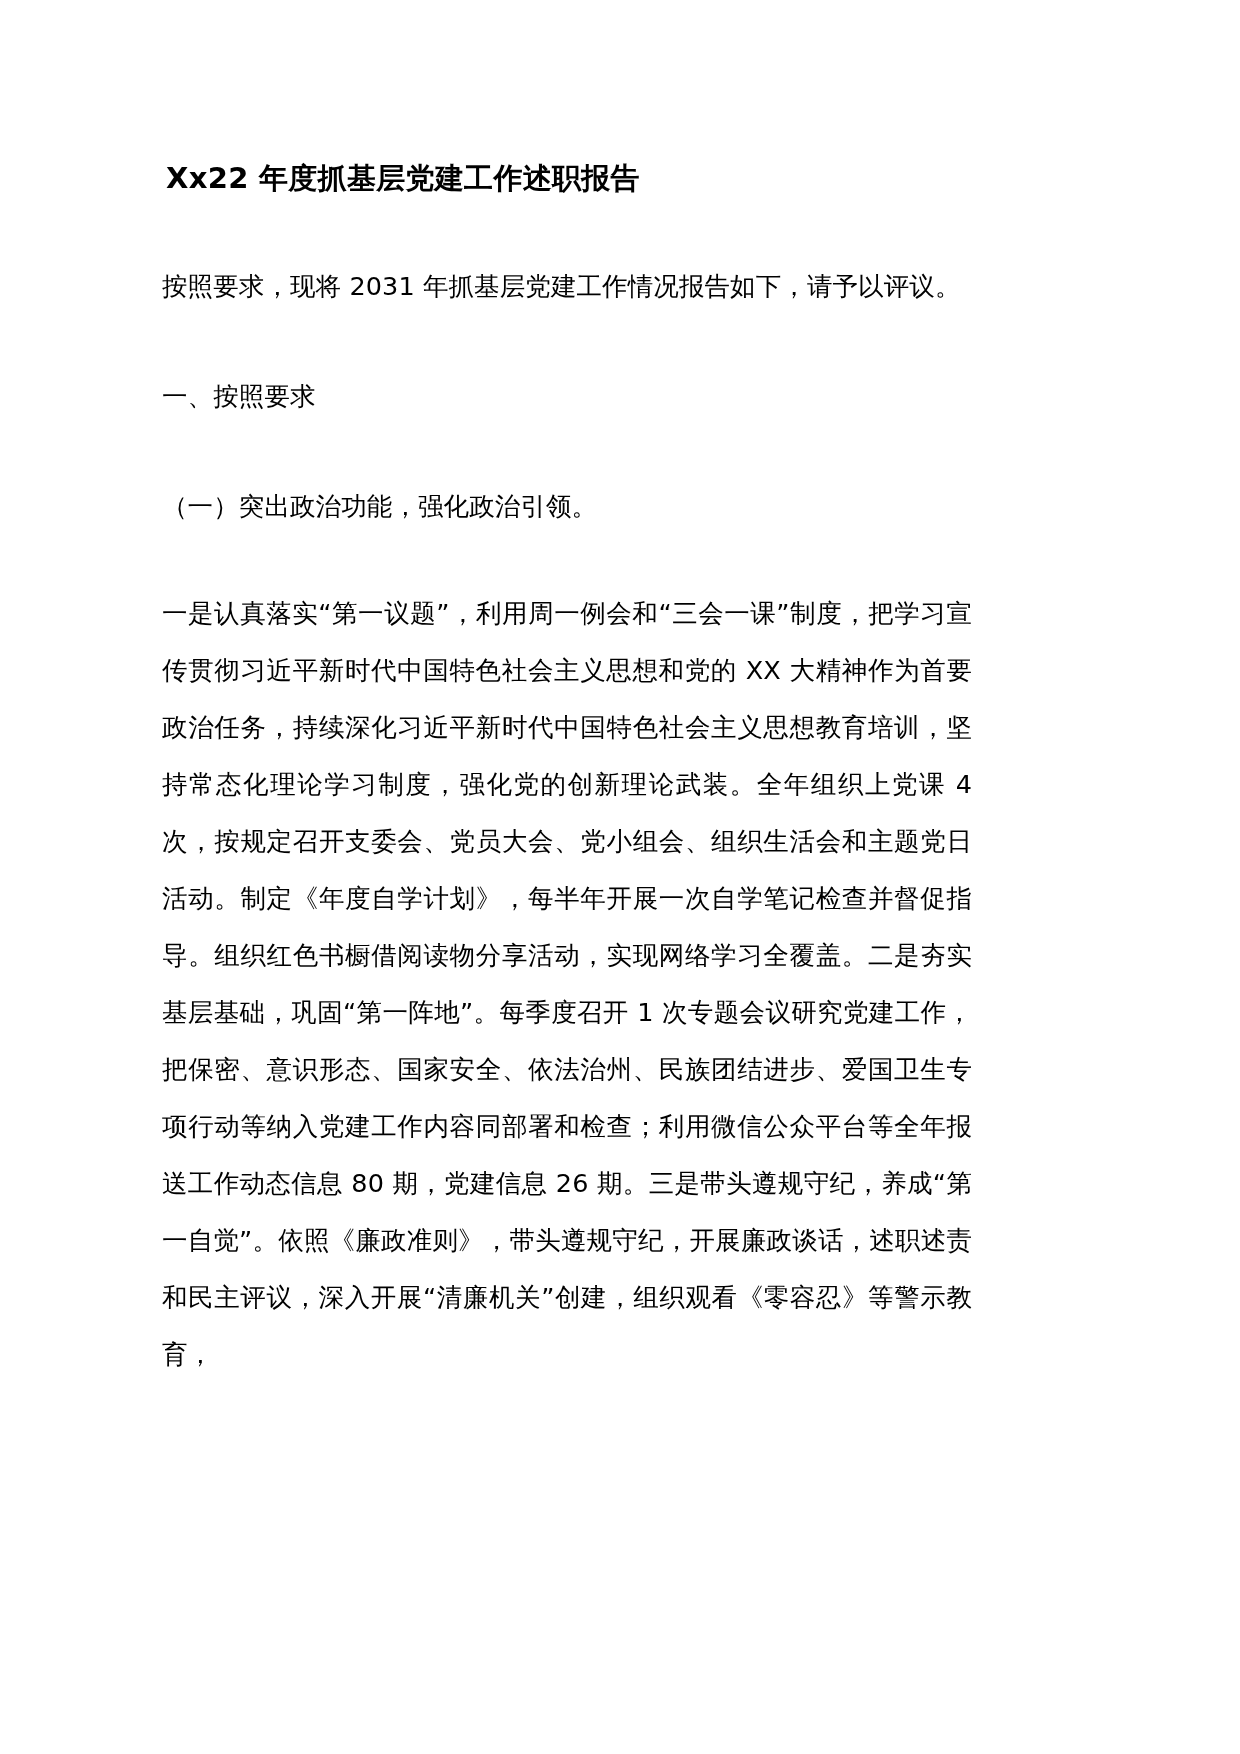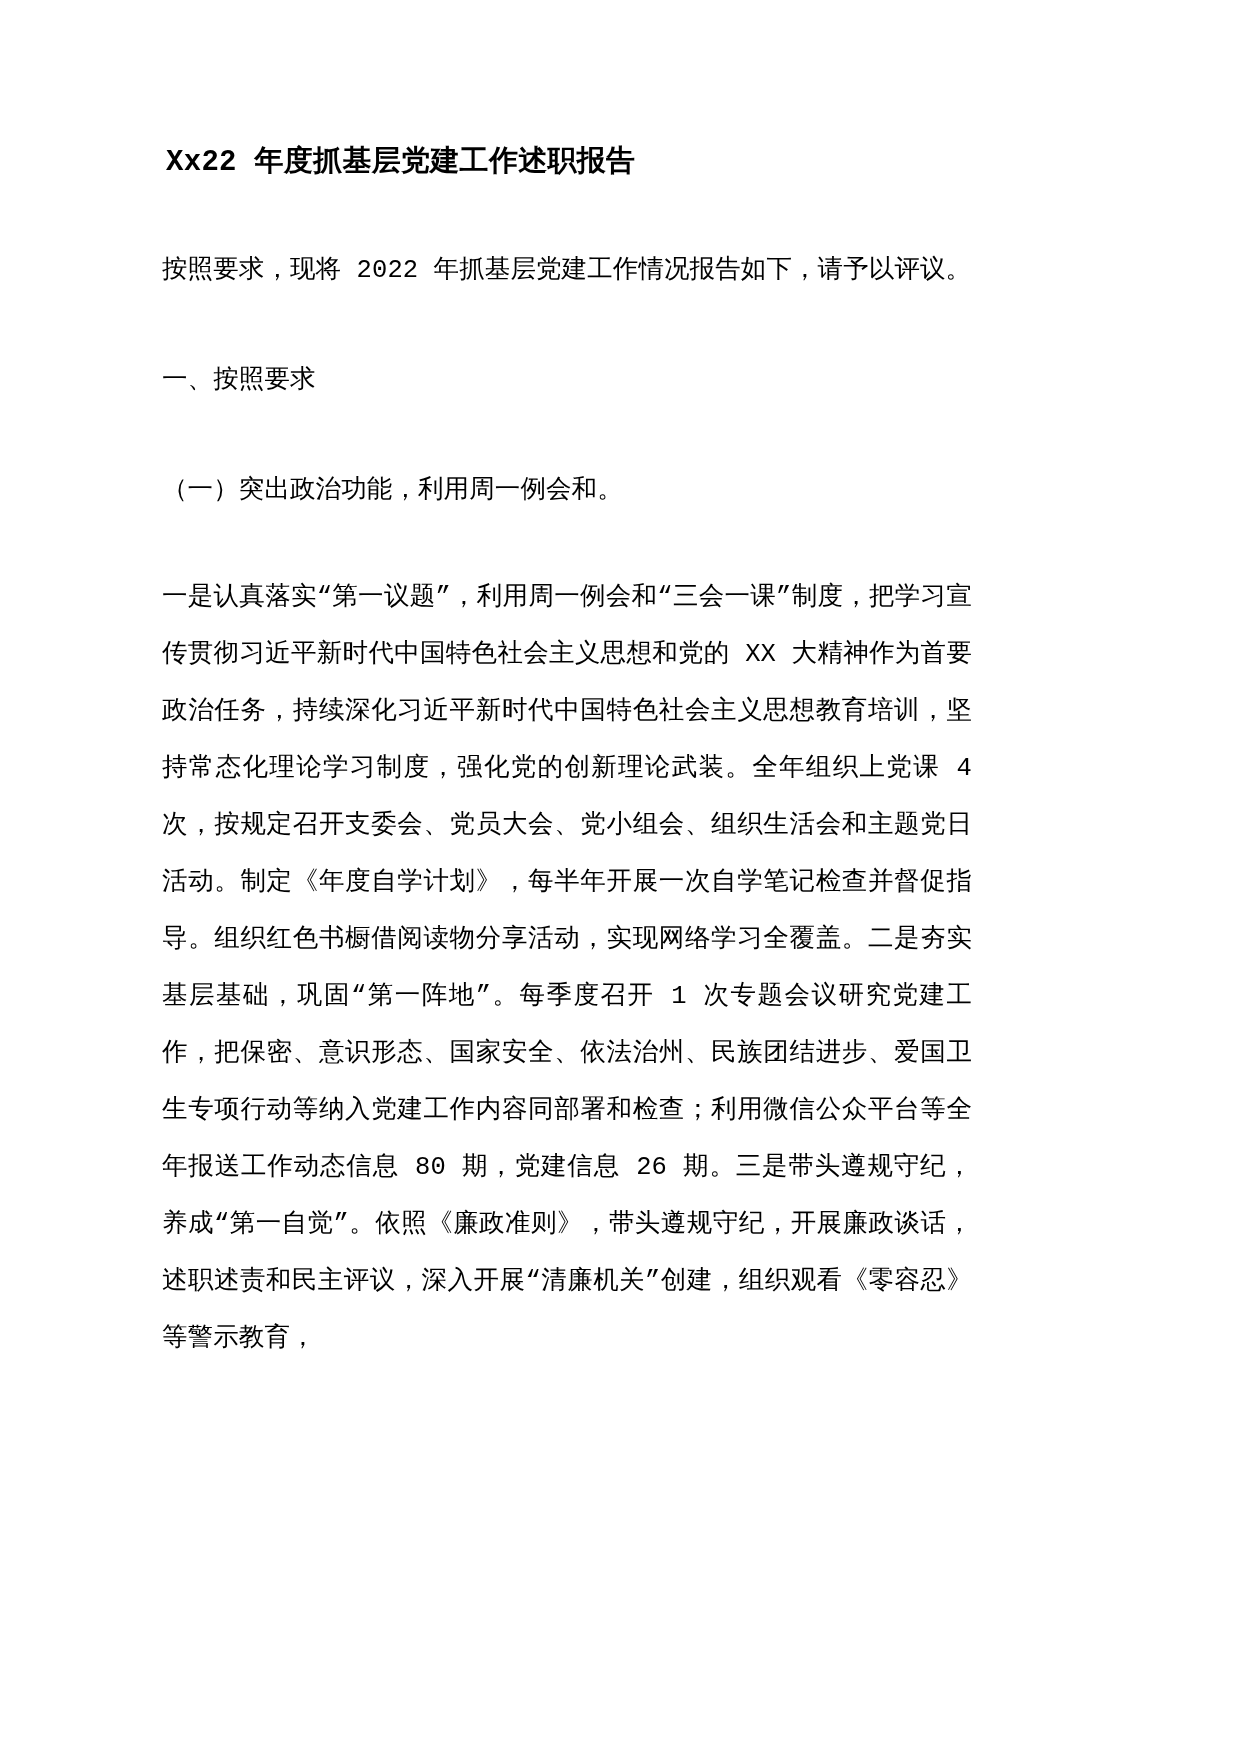--- a/index.html
+++ b/index.html
@@ -17,23 +17,22 @@
     position: relative;
     width: 1240px;
     height: 1754px;
     background: #ffffff;
     overflow: hidden;
     box-sizing: border-box;
   }
   .content {
     position: absolute;
     left: 162px;
-    top: 0;
+    top: 16px;
     width: 810px;
-    font-family: Liberation Mono, monospace;
   }
   .doc-title {
     margin: 0;
     padding: 0;
     font-size: 29px;
     font-weight: 700;
     line-height: 1.35;
     text-align: left;
     letter-spacing: 0.3px;
     padding-top: 143px;
@@ -61,28 +60,28 @@
 </head>
 <body>
 
 <div class="page">
   <div class="content">
 
     <h1 class="doc-title">Xx22 年度抓基层党建工作述职报告</h1>
 
     <div class="spacer-lg"></div>
 
-    <p class="para intro">按照要求，现将 2022 年抓基层党建工作情况报告如下，请予以评议。</p>
+    <p class="para intro">按照要求，现将 2031 年抓基层党建工作情况报告如下，请予以评议。</p>
 
     <div class="spacer-md"></div>
 
     <p class="para heading-1">一、按照要求</p>
 
     <div class="spacer-md"></div>
 
-    <p class="para heading-2">（一）突出政治功能，利用周一例会和。</p>
+    <p class="para heading-2">（一）突出政治功能，强化政治引领。</p>
 
     <div class="spacer-sm"></div>
 
     <p class="para body-block">一是认真落实“第一议题”，利用周一例会和“三会一课”制度，把学习宣传贯彻习近平新时代中国特色社会主义思想和党的 XX 大精神作为首要政治任务，持续深化习近平新时代中国特色社会主义思想教育培训，坚持常态化理论学习制度，强化党的创新理论武装。全年组织上党课 4 次，按规定召开支委会、党员大会、党小组会、组织生活会和主题党日活动。制定《年度自学计划》，每半年开展一次自学笔记检查并督促指导。组织红色书橱借阅读物分享活动，实现网络学习全覆盖。二是夯实基层基础，巩固“第一阵地”。每季度召开 1 次专题会议研究党建工作，把保密、意识形态、国家安全、依法治州、民族团结进步、爱国卫生专项行动等纳入党建工作内容同部署和检查；利用微信公众平台等全年报送工作动态信息 80 期，党建信息 26 期。三是带头遵规守纪，养成“第一自觉”。依照《廉政准则》，带头遵规守纪，开展廉政谈话，述职述责和民主评议，深入开展“清廉机关”创建，组织观看《零容忍》等警示教育，</p>
 
   </div>
 </div>
 
 </body></html>

